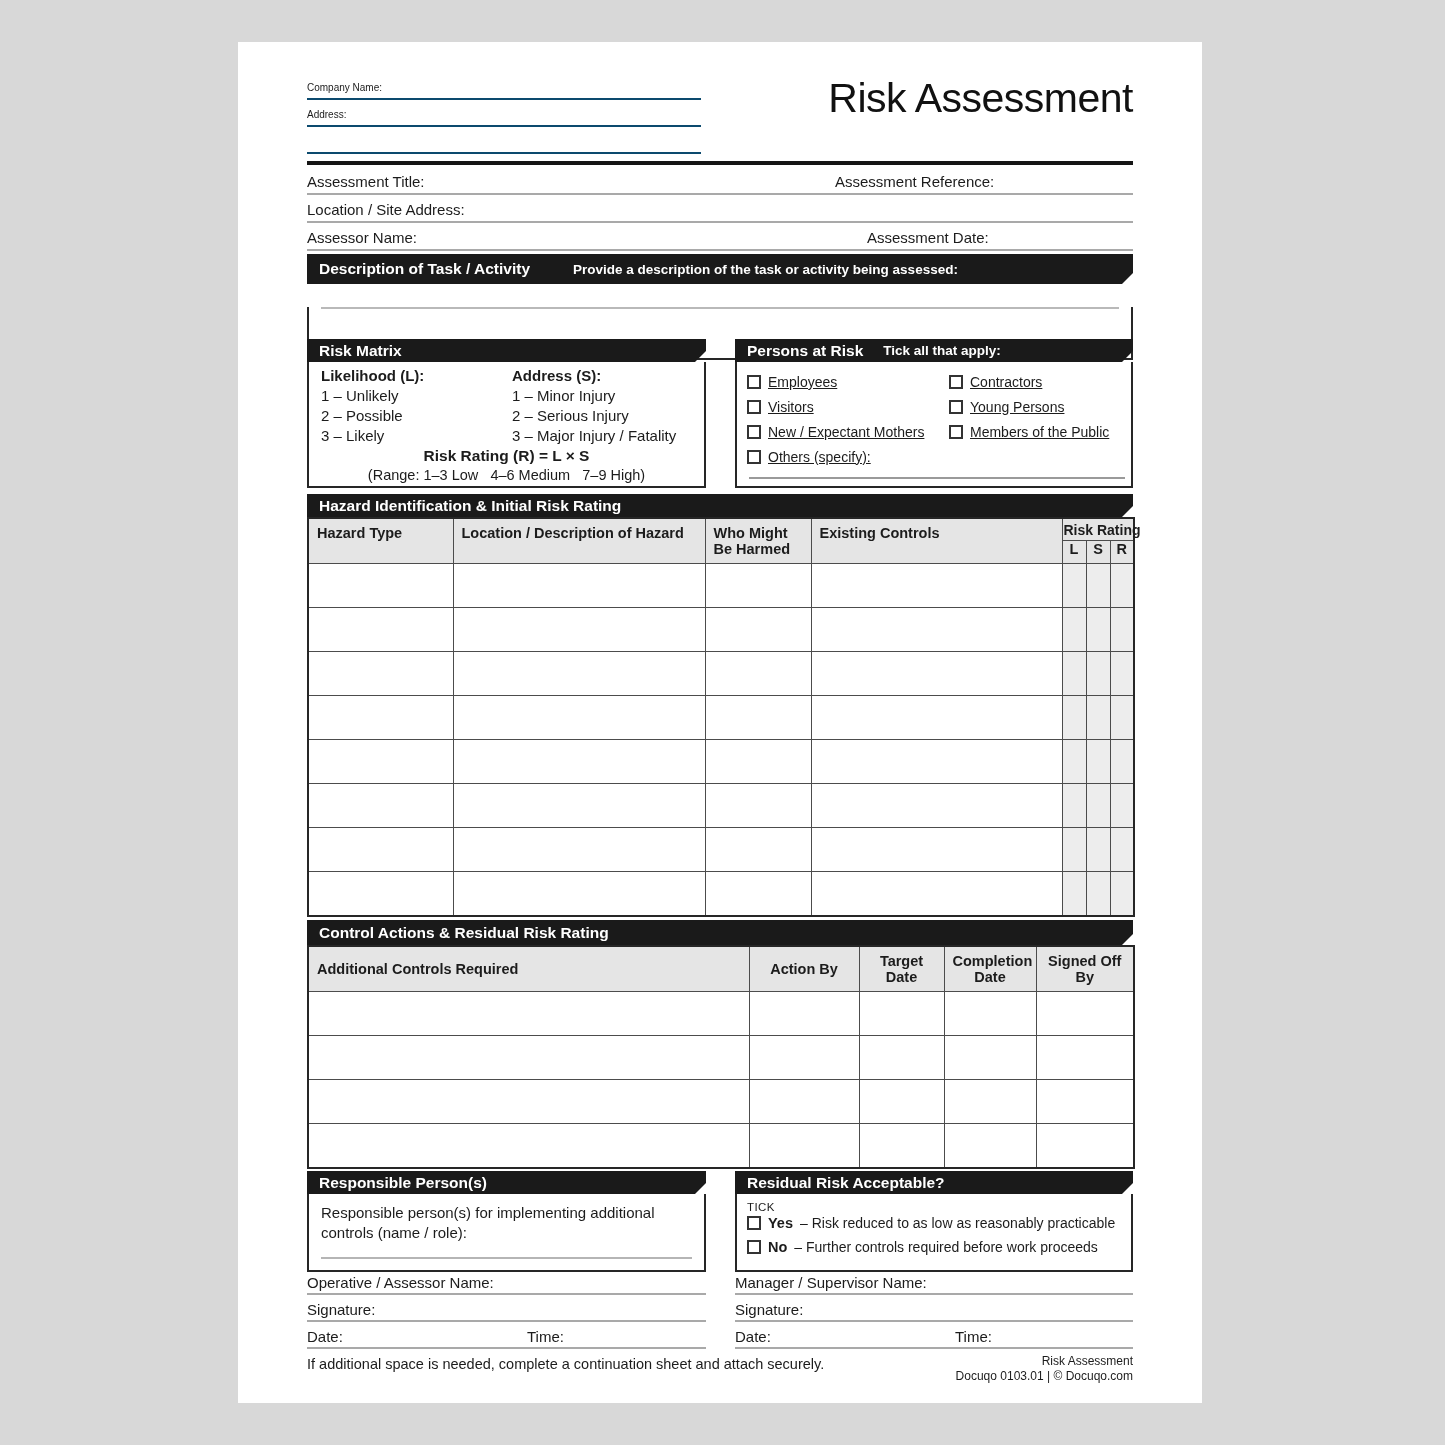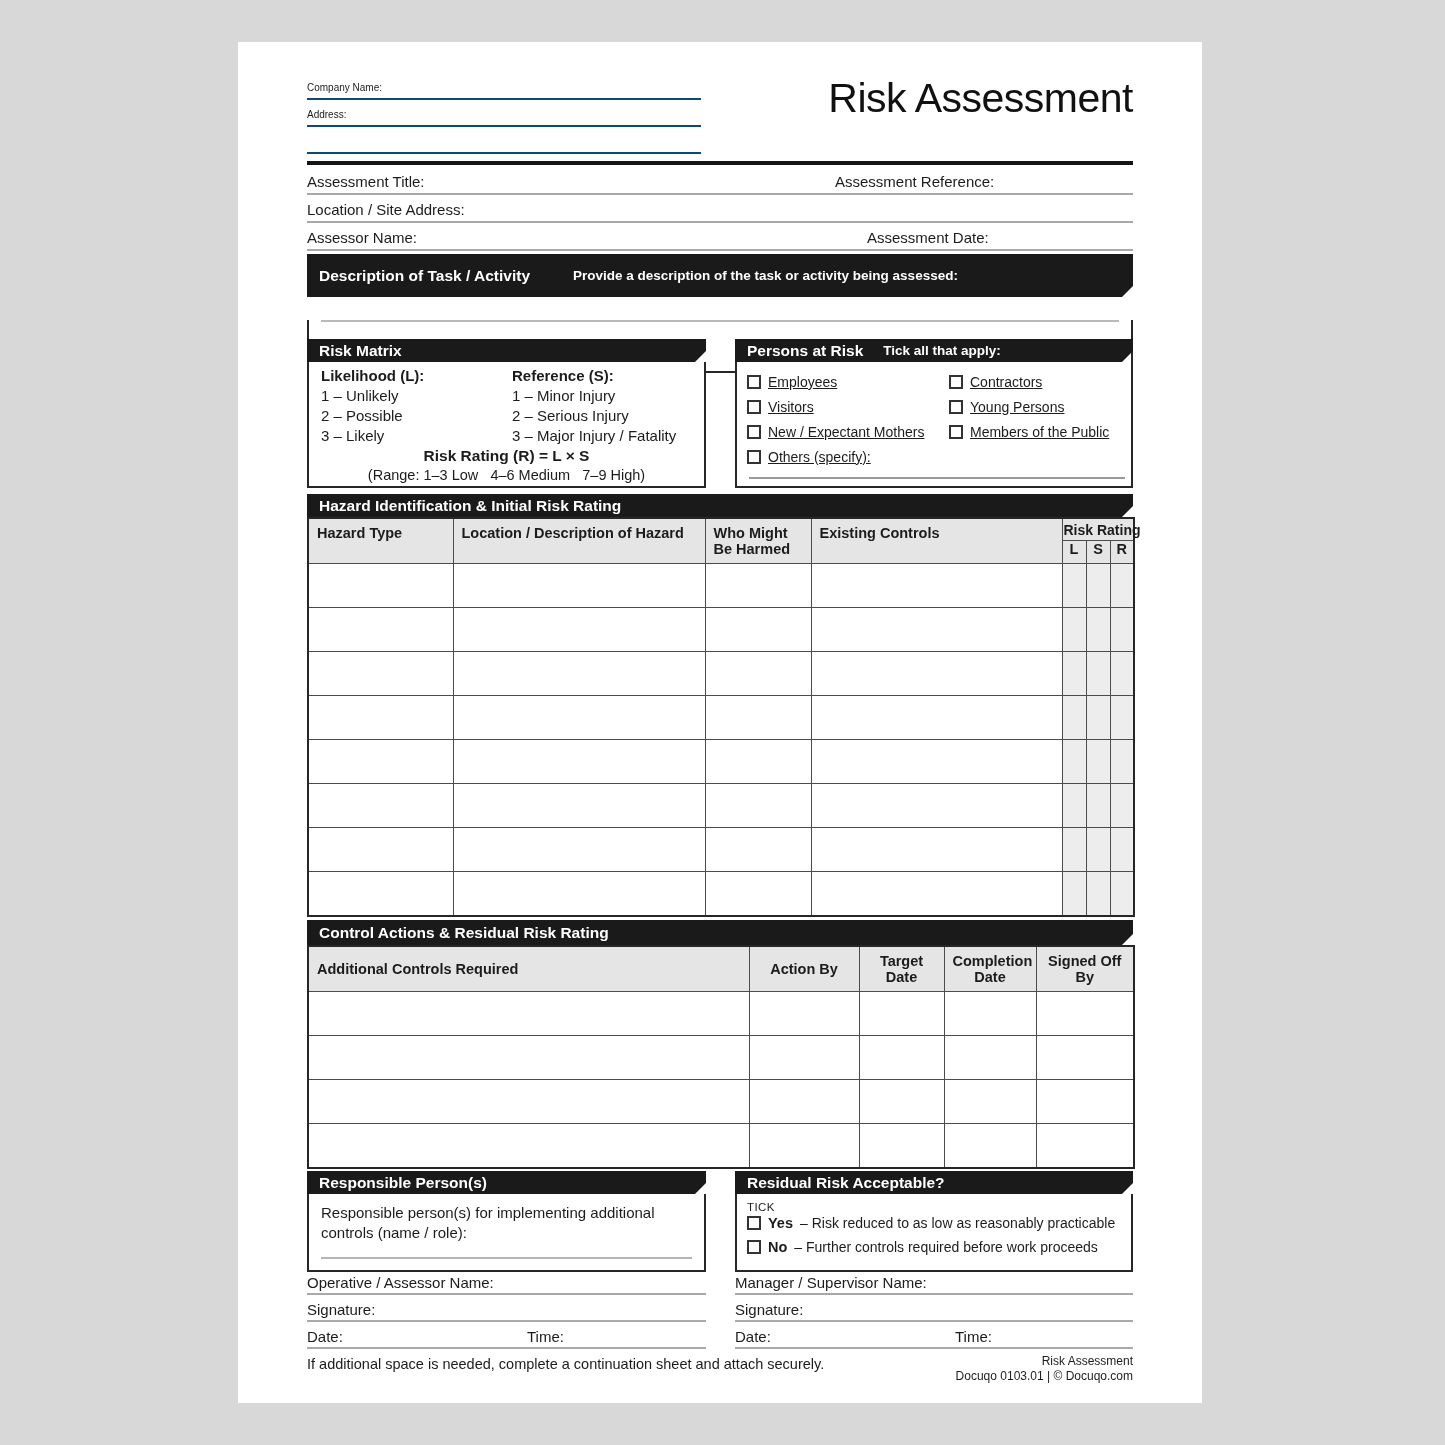--- a/index.html
+++ b/index.html
@@ -114,21 +114,21 @@
     <div class="mrow">
       <span>Location / Site Address:</span>
     </div>
     <div class="mrow">
       <span>Assessor Name:</span>
       <span class="rlabel" style="left:560px;">Assessment Date:</span>
     </div>
   </div>
 
   <div class="abs" style="left:69px; top:212px; width:826px;">
-    <div class="bar" style="height:43px;">
+    <div class="bar" style="height:30px;">
       <span class="h">Description of Task / Activity</span>
       <span class="sub" style="margin-left:43px;">Provide a description of the task or activity being assessed:</span>
     </div>
     <div class="panel-body" style="height:53px;">
       <div class="desc-line"></div>
     </div>
   </div>
 
   <div class="abs" style="left:69px; top:297px; width:399px;">
     <div class="bar" style="height:23px;">
@@ -136,21 +136,21 @@
     </div>
     <div class="panel-body rm-body" style="height:126px;">
       <div class="rm-cols">
         <div class="rm-col1">
           <div class="rm-title">Likelihood (L):</div>
           <div class="rm-item">1 – Unlikely</div>
           <div class="rm-item">2 – Possible</div>
           <div class="rm-item">3 – Likely</div>
         </div>
         <div class="rm-col2">
-          <div class="rm-title">Reference (S):</div>
+          <div class="rm-title">Address (S):</div>
           <div class="rm-item">1 – Minor Injury</div>
           <div class="rm-item">2 – Serious Injury</div>
           <div class="rm-item">3 – Major Injury / Fatality</div>
         </div>
       </div>
       <div class="rm-formula">Risk Rating (R) = L × S</div>
       <div class="rm-range">(Range: 1–3 Low   4–6 Medium   7–9 High)</div>
     </div>
   </div>
 

